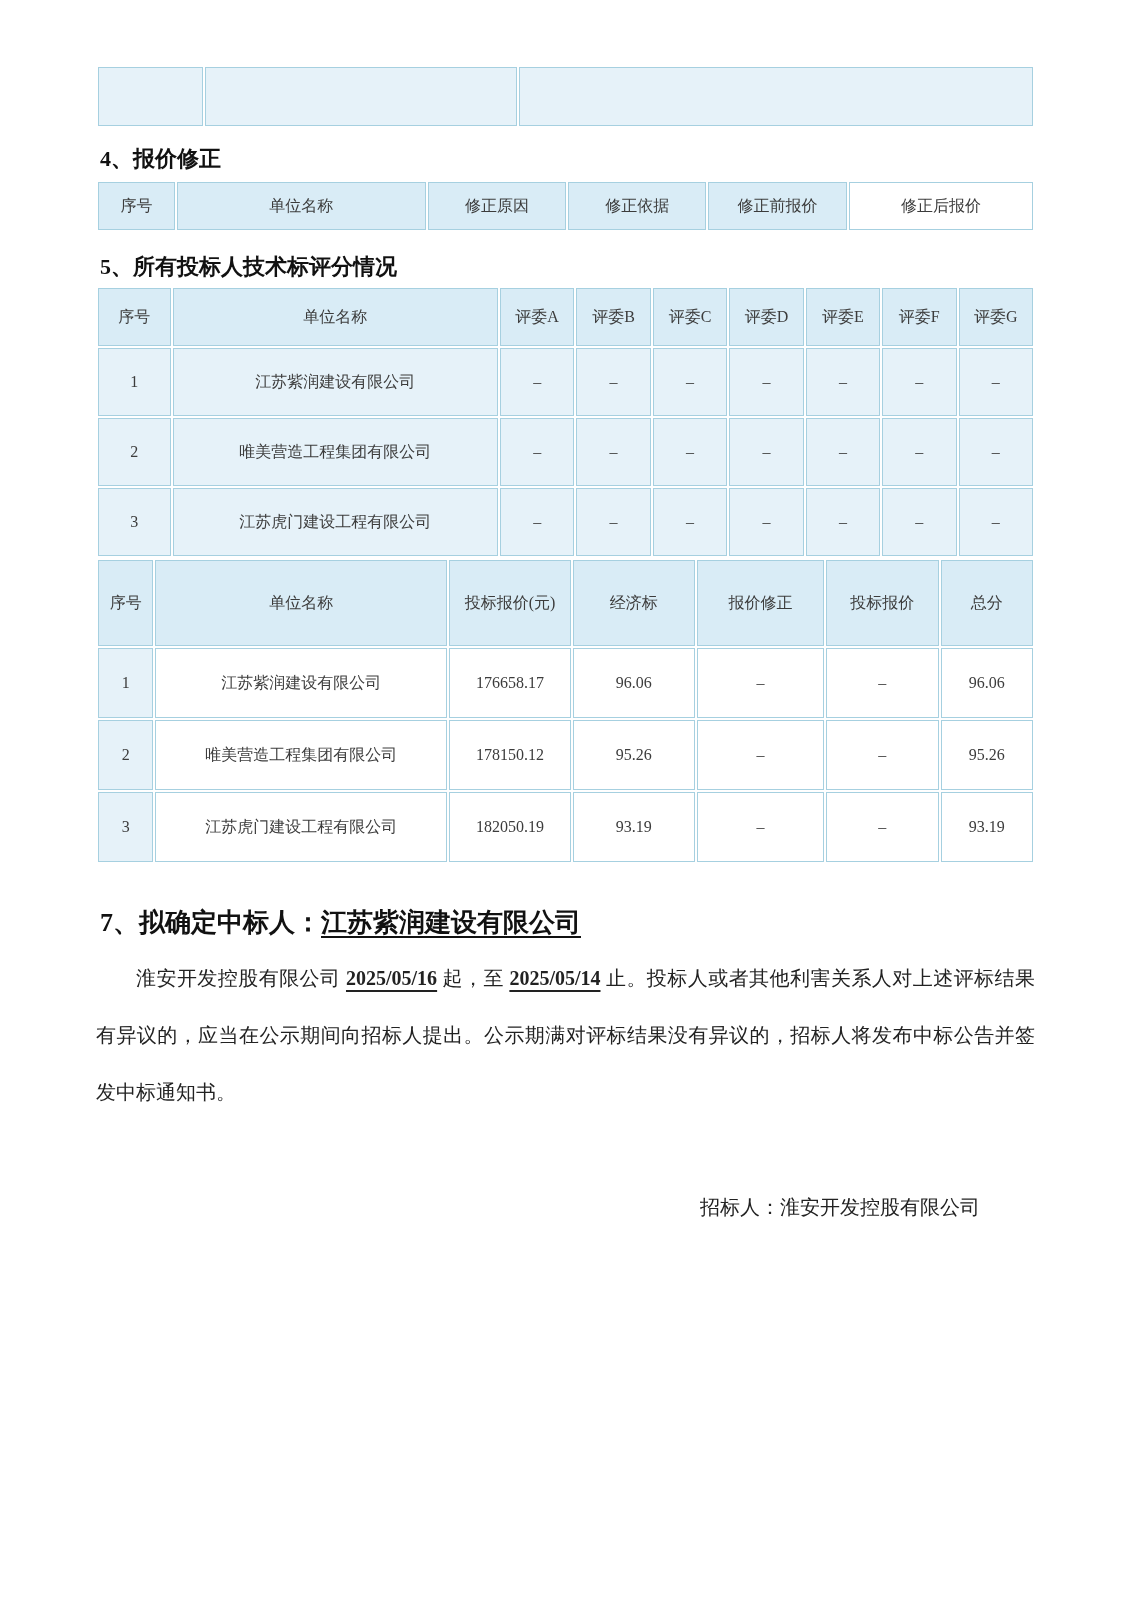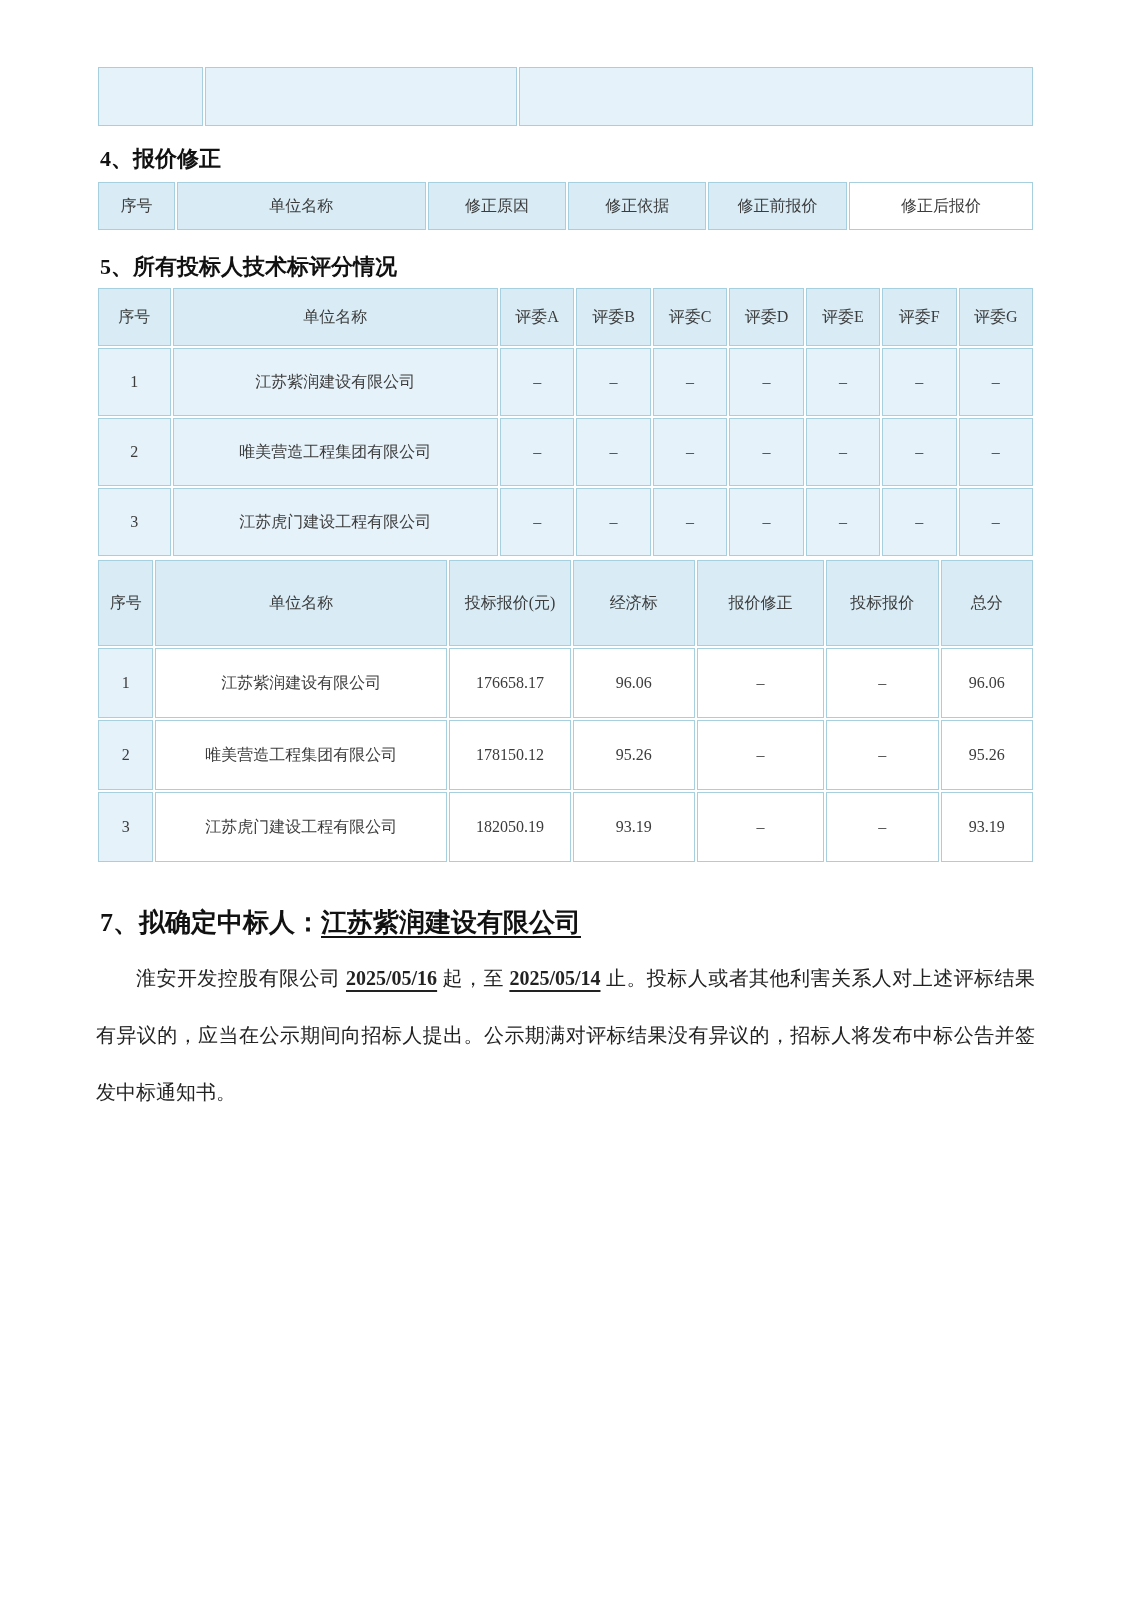--- a/index.html
+++ b/index.html
@@ -255,16 +255,17 @@
         <td class="cell-white">93.19</td>
       </tr>
     </tbody>
       </table>
 
     <div class="h7"><span>7、拟确定中标人：</span><span class="winner">江苏紫润建设有限公司</span></div>
 
     <p class="notice"><span>淮安开发控股有限公司 </span><span class="date">2025/05/16</span><span> 起，至 </span><span class="date">2025/05/14</span><span> 止。投标人或者其他利害关系人对上述评标结果有异议的，应当在公示期间向招标人提出。公示期满对评标结果没有异议的，招标人将发布中标公告并签发中标通知书。</span></p>
 
     <div class="signature">
+      <div>招标人：淮安开发控股有限公司</div>
     </div>
 
   </div>
 </div>
 
 </body></html>

